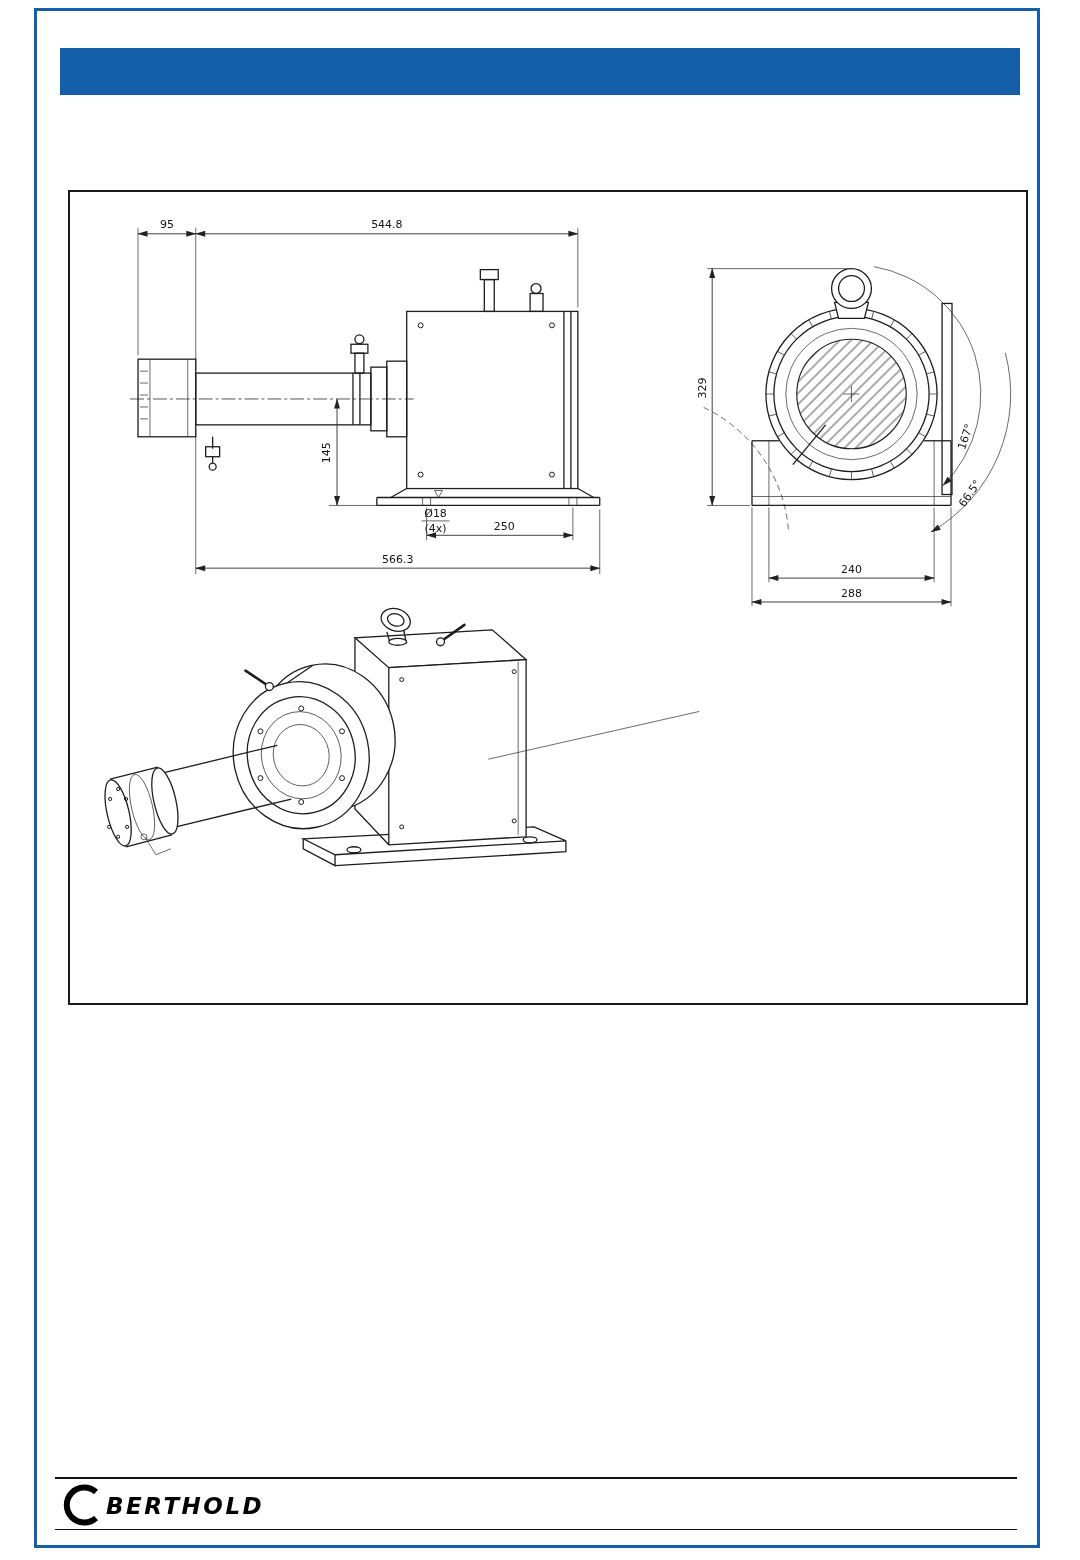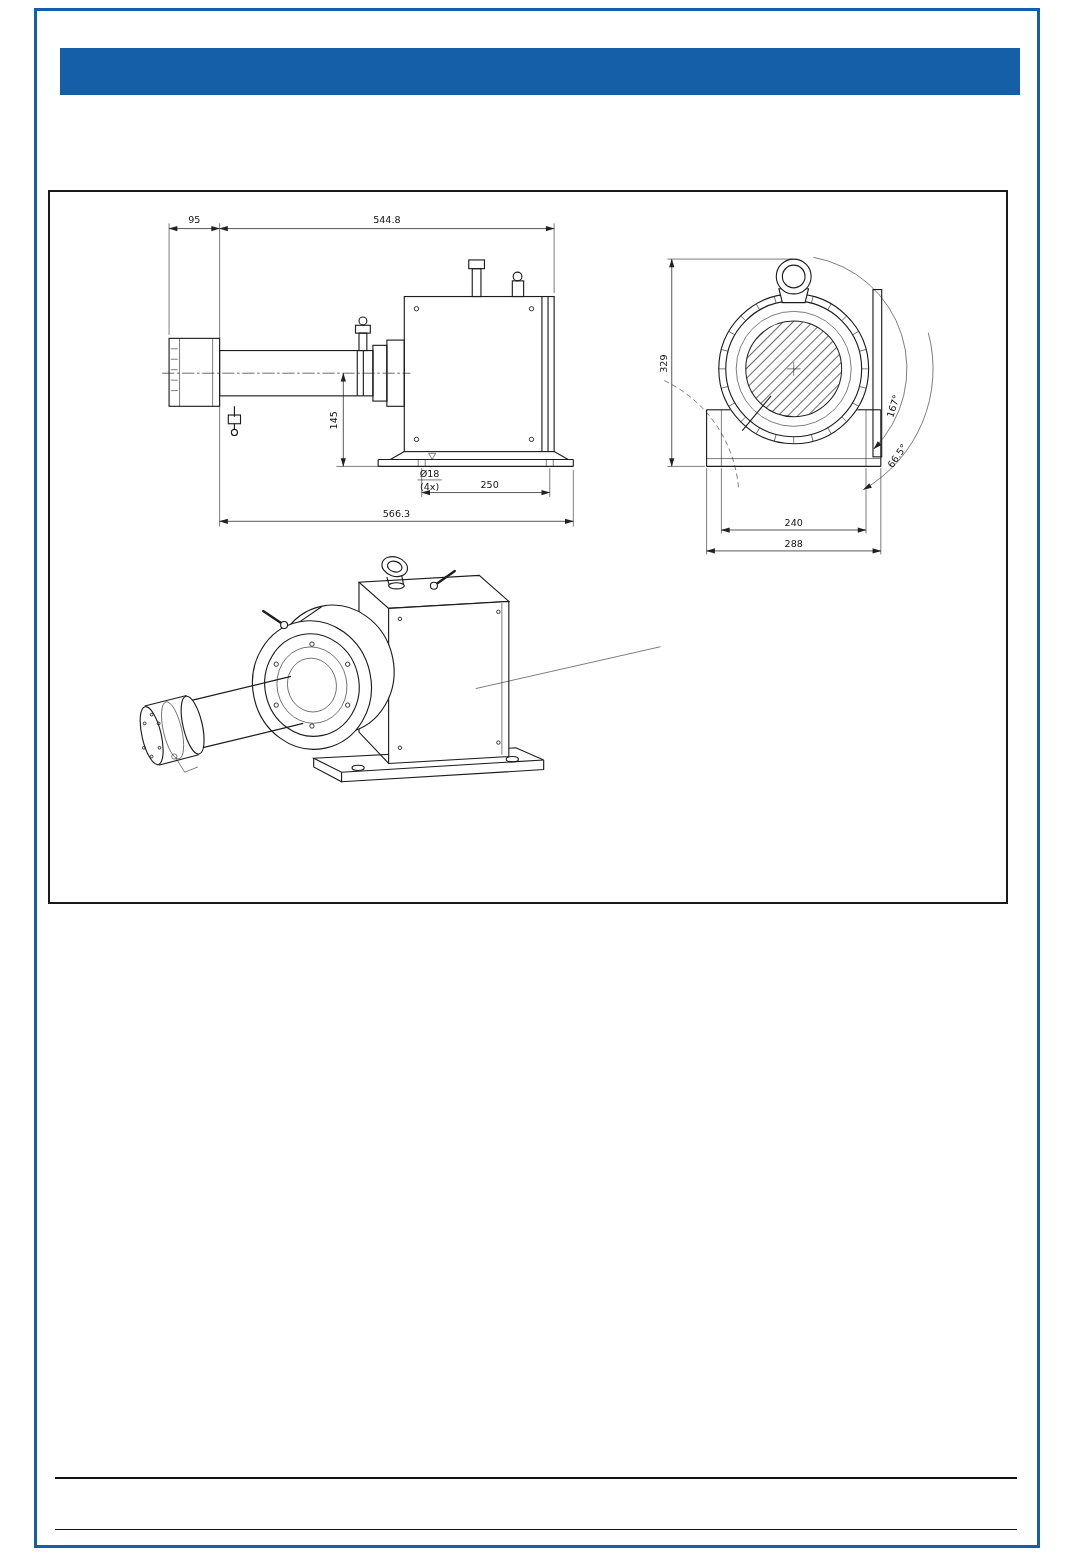--- a/index.html
+++ b/index.html
@@ -1,21 +1,21 @@
 <!DOCTYPE html>
 <html><head>
 <meta charset="utf-8">
 <style>
   html,body{margin:0;padding:0;background:#e8e8e8;}
   .page{position:relative;width:1080px;height:1560px;background:#ffffff;overflow:hidden;
         font-family:"DejaVu Sans",sans-serif;}
   .page-frame{position:absolute;left:34px;top:8px;width:1006px;height:1540px;
         border:3px solid #155fa8;box-sizing:border-box;pointer-events:none;}
   .header-bar{position:absolute;left:60px;top:48px;width:960px;height:47px;background:#155fa8;}
-  .figure-box{position:absolute;left:48px;top:190px;width:960px;height:714px;
+  .figure-box{position:absolute;left:68px;top:190px;width:960px;height:815px;
         border:2px solid #1a1a1a;box-sizing:border-box;background:#fff;}
   .figure-box svg{display:block;width:100%;height:100%;}
   .rule-top{position:absolute;left:55px;top:1477px;width:962px;border-top:2px solid #111;}
   .rule-bottom{position:absolute;left:55px;top:1529px;width:962px;border-top:1px solid #111;}
   .logo-wrap{position:absolute;left:58px;top:1483px;width:280px;height:46px;}
   
   .ln{stroke:#1d1d1d;stroke-width:1.3;fill:none;}
   .lnf{stroke:#1d1d1d;stroke-width:1.3;fill:#ffffff;}
   .thin{stroke:#2a2a2a;stroke-width:0.7;fill:none;}
   .dim{stroke:#2a2a2a;stroke-width:0.9;fill:none;}
@@ -260,15 +260,21 @@
 
         <ellipse class="ln" cx="285" cy="661" rx="7" ry="3"></ellipse>
         <ellipse class="ln" cx="462" cy="651" rx="7" ry="3"></ellipse>
 
         <line class="thin" x1="420" y1="570" x2="632" y2="522"></line>
       </g>
     </svg>
   </div>
 
   <div class="rule-top"></div>
+  <div class="logo-wrap">
+    <svg viewBox="0 0 280 46" width="280" height="46">
+      <path d="M38,9 A17.5,17.5 0 1 0 38,35" fill="none" stroke="#000" stroke-width="6"></path>
+      <text x="48" y="31" font-family="DejaVu Sans, sans-serif" font-size="23" font-weight="bold" font-style="italic" letter-spacing="2.5" fill="#000">BERTHOLD</text>
+    </svg>
+  </div>
   <div class="rule-bottom"></div>
 
 </div>
 
 </body></html>

